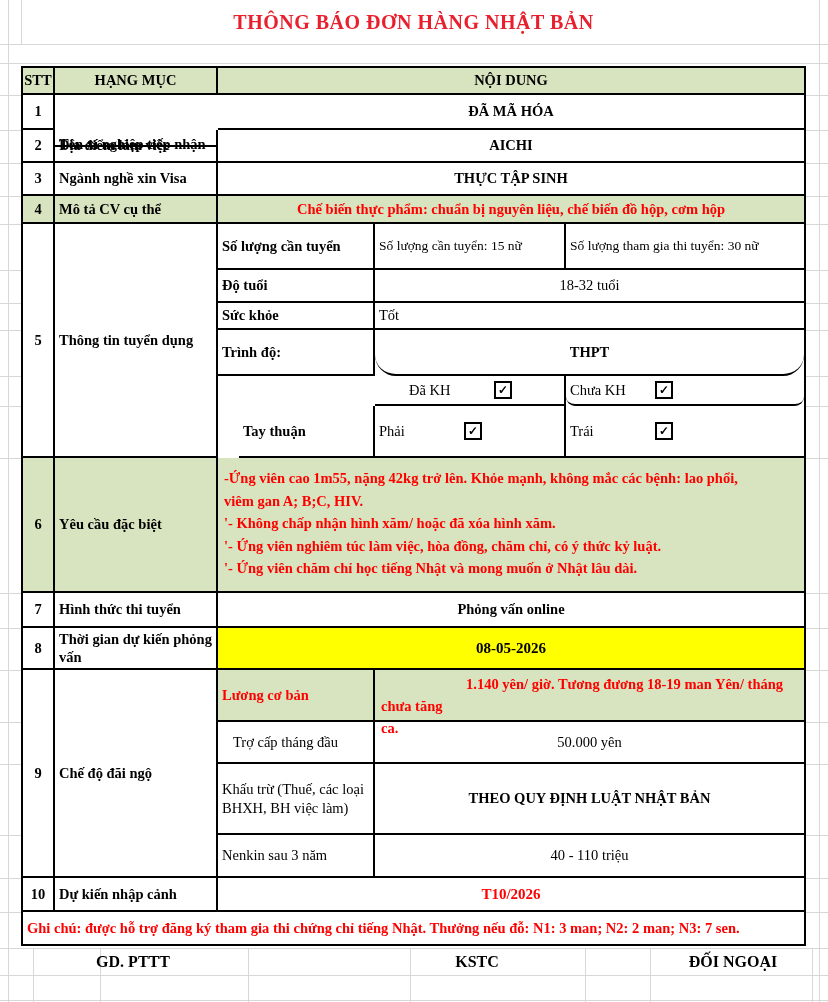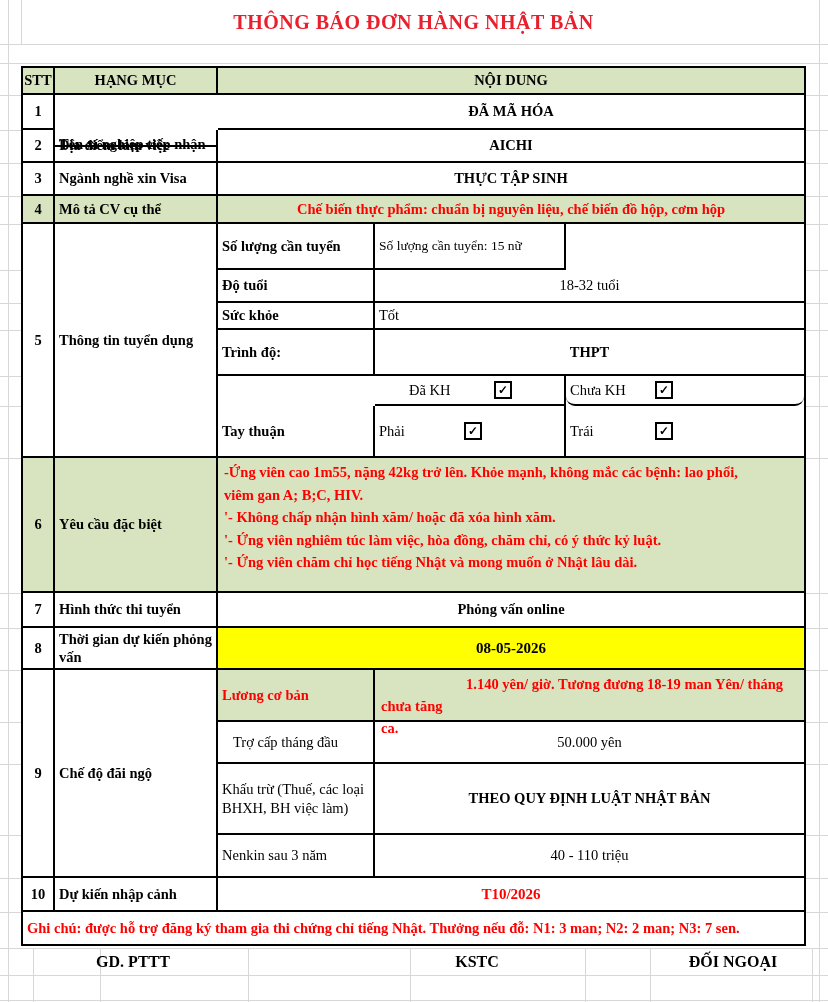--- a/index.html
+++ b/index.html
@@ -21,21 +21,21 @@
   .lc{border-right:none;}
   .lr{border-bottom:none;}
   .ctr{justify-content:center;text-align:center;}
   .b{font-weight:bold;}
   .red{color:#fe0000;}
   .grn{background:#d8e4bf;}
   .yel{background:#ffff00;}
   .top{align-items:flex-start;}
   .pre{white-space:pre-line;}
   .blk{display:block;}
-  #special-req{font-size:14.5px;line-height:22.6px;padding:3px 6px;}
+  #special-req{font-size:14.5px;line-height:22.6px;padding:9px 6px;}
   #salary-val{line-height:22px;text-indent:85px;padding:3px 6px;}
   .cbrow{gap:0;}
   .cb-label{display:inline-block;width:85px;flex:0 0 85px;}
   .cbx{display:inline-flex;align-items:center;justify-content:center;width:14px;height:14px;
        border:2px solid #000;font-size:12px;font-weight:bold;line-height:1;background:#fff;}
   
   .sig{position:absolute;top:948px;height:27px;display:flex;align-items:center;
        font-weight:bold;font-size:16px;z-index:2;transform:translateX(-50%);}
 </style>
 </head>
@@ -65,40 +65,41 @@
 
     <div class="c ctr b grn" style="grid-area:5/1/6/2;">4</div>
     <div class="c b grn" style="grid-area:5/2/6/3;">Mô tả CV cụ thể</div>
     <div class="c ctr b red grn lc" style="grid-area:5/3/6/6;">Chế biến thực phẩm: chuẩn bị nguyên liệu, chế biến đồ hộp, cơm hộp</div>
 
     <div class="c ctr b" style="grid-area:6/1/12/2;">5</div>
     <div class="c b" style="grid-area:6/2/12/3;">Thông tin tuyển dụng</div>
 
     <div class="c b" style="grid-area:6/3/7/4;">Số lượng cần tuyển</div>
     <div class="c" style="grid-area:6/4/7/5;font-size:13.5px;">Số lượng cần tuyển: 15 nữ</div>
+    <div class="c lc" style="grid-area:6/5/7/6;font-size:13.5px;">Số lượng tham gia thi tuyển: 30 nữ</div>
 
     <div class="c b" style="grid-area:7/3/8/4;">Độ tuổi</div>
     <div class="c ctr lc" style="grid-area:7/4/8/6;">18-32 tuổi</div>
 
     <div class="c b" style="grid-area:8/3/9/4;">Sức khỏe</div>
     <div class="c lc" style="grid-area:8/4/9/6;">Tốt</div>
 
     <div class="c b" style="grid-area:9/3/10/4;">Trình độ:</div>
-    <div class="c ctr b lc" style="grid-area:9/4/10/6;">THPT</div>
+    <div class="c ctr b lc" style="grid-area:9/4/10/6;border-radius:21px;">THPT</div>
 
     <div class="c cbrow" style="grid-area:10/4/11/5;padding-left:34px;">
       <span class="cb-label">Đã KH</span>
       <span class="cbx">✓</span>
     </div>
     <div class="c cbrow lc" style="grid-area:10/5/11/6;border-radius:9px;">
       <span class="cb-label">Chưa KH</span>
       <span class="cbx">✓</span>
     </div>
 
-    <div class="c b" style="grid-area:11/3/12/4;">Tay thuận</div>
+    <div class="c b" style="grid-area:11/3/12/4;margin-left:21px;">Tay thuận</div>
     <div class="c cbrow" style="grid-area:11/4/12/5;">
       <span class="cb-label">Phải</span>
       <span class="cbx">✓</span>
     </div>
     <div class="c cbrow lc" style="grid-area:11/5/12/6;">
       <span class="cb-label">Trái</span>
       <span class="cbx">✓</span>
     </div>
 
     <div class="c ctr b grn" style="grid-area:12/1/13/2;">6</div>

